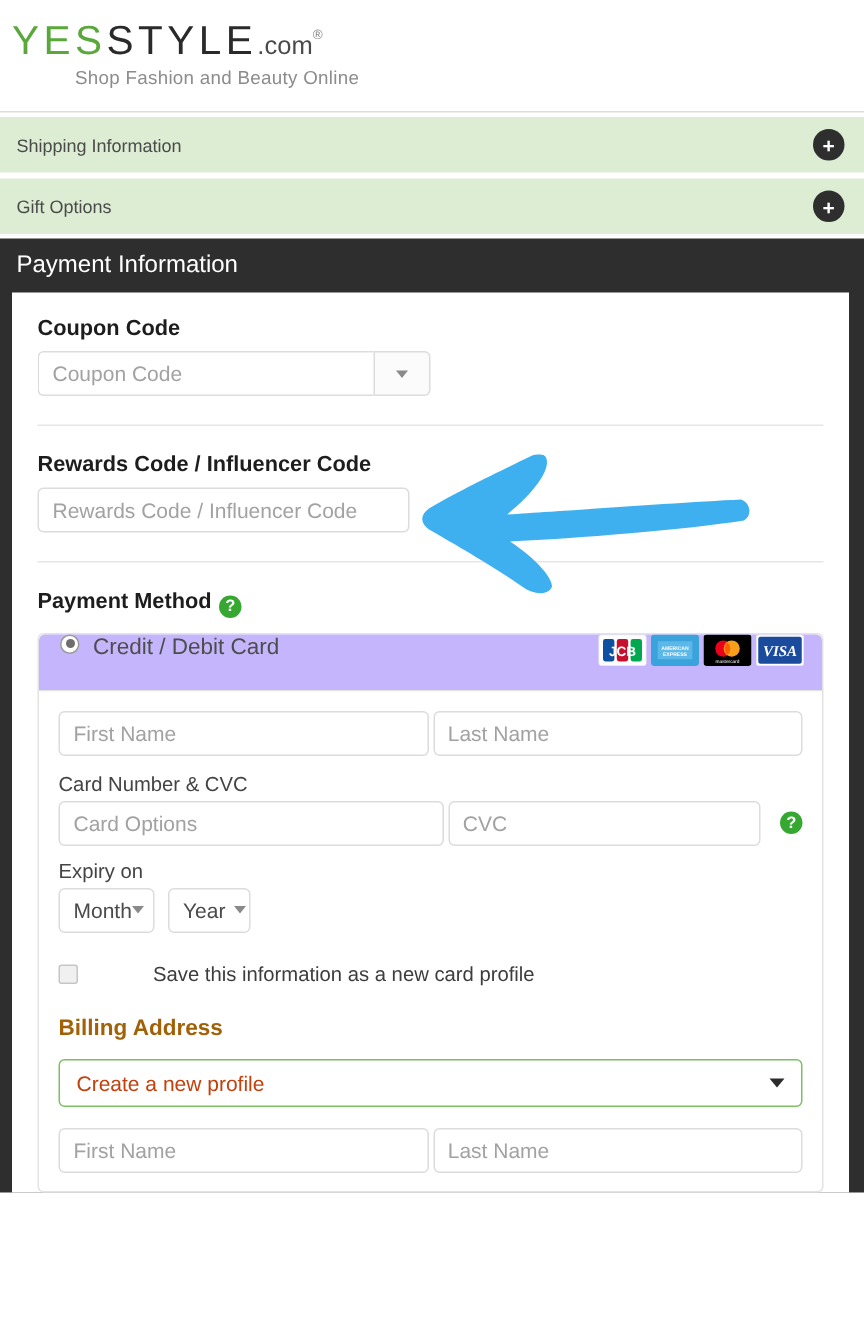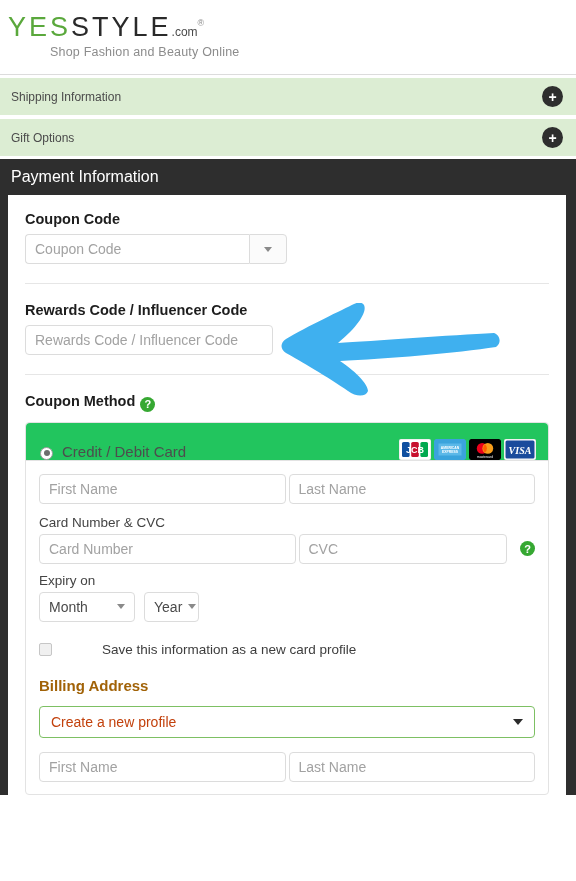--- a/index.html
+++ b/index.html
@@ -9,21 +9,21 @@
     font-family: "Liberation Sans", sans-serif;
     overflow: hidden;
   }
   .page { position: relative; width: 576px; height: 881px; background:#fff; }
 
   
   .logo-wrap { padding: 14px 0 0 8px; }
   .logo-line { font-size: 27px; letter-spacing: 3px; line-height: 1; white-space: nowrap; }
   .logo-yes { color: #5aa83c; font-weight: 400; }
   .logo-style { color: #2a2a2a; font-weight: 400; }
-  .logo-com { color: #4a4a4a; font-size: 12px; letter-spacing: 0px; }
+  .logo-com { color: #4a4a4a; font-size: 17px; letter-spacing: 0px; }
   .logo-reg { color: #8a8a8a; font-size: 9px; vertical-align: super; }
   .logo-tag { color: #8c8c8c; font-size: 12.5px; margin: 4px 0 0 42px; letter-spacing: .2px; }
 
   .top-rule { margin-top: 15px; border-top: 1px solid #dcdcdc; }
 
   
   .acc {
     background: #dcedd3;
     height: 38px;
     display: flex; align-items: center;
@@ -70,21 +70,21 @@
 
   .help-icon {
     display: inline-flex; align-items:center; justify-content:center;
     width: 15px; height: 15px; border-radius: 50%;
     background: #36a832; color:#fff; font-size: 11px; font-weight: bold;
     vertical-align: -2px; margin-left: 5px;
   }
 
   .method-box { border: 1px solid #e3e3e3; border-radius: 4px; margin-top: 10px; background:#fff; }
   .method-head {
-    background: #22c55e; height: 38px; display: flex; align-items: flex-end;
+    background: #c4b5fd; height: 38px; display: flex; align-items: flex-start;
     padding: 0 12px 0 14px; border-bottom: 1px solid #e3e3e3; border-radius: 4px 4px 0 0;
   }
   .radio {
     width: 13px; height: 13px; border-radius: 50%;
     border: 1px solid #9b9b9b; background:#fff;
     display:flex; align-items:center; justify-content:center; margin-right: 9px;
   }
   .radio::after { content:""; width:6px;height:6px;border-radius:50%;background:#6d6d6d; }
   .method-label { font-size: 15px; color: #4d4d4d; flex: 1; }
   .cards { display: flex; gap: 3px; align-items: center; }
@@ -96,21 +96,21 @@
   .mb10 { margin-bottom: 11px; }
   .mb8 { margin-bottom: 9px; }
 
   .cvc-wrap { display:flex; align-items:center; gap: 8px; flex:1; }
   .cvc-wrap .inp { flex: 1; }
 
   .sel {
     height: 30px; border:1px solid #dcdcdc; border-radius:4px; background:#fff;
     display:flex; align-items:center; font-size:14px; color:#4a4a4a; padding: 0 9px;
   }
-  .sel-month { width: 96px; justify-content: space-between; }
+  .sel-month { width: 64px; justify-content: space-between; }
   .sel-year { width: 55px; gap:6px;text-align:right; }
   .exp-row { display:flex; gap: 9px; }
 
   .chk-row { display:flex; align-items:center; margin-top: 20px; gap: 42px; }
   .chkbox { width:13px;height:13px;border:1px solid #c6c6c6;background:#f0f0f0;border-radius:2px;margin-right:8px; }
   .chk-label { font-size: 13.5px; color:#3d3d3d; }
 
   .billing-title { font-size: 15px; font-weight: bold; color:#a16207; margin: 20px 0 12px 0; }
   .profile-sel {
     height: 32px; border:1px solid #7dc063; border-radius:4px; background:#fff;
@@ -158,21 +158,21 @@
       </div>
 
       <div class="divider"></div>
 
       <div class="fld-label">Rewards Code / Influencer Code</div>
       <div class="inp rewards-input">Rewards Code / Influencer Code</div>
 
       <div class="divider"></div>
 
       <div class="fld-label">
-        <span>Coupon Method</span><span class="help-icon">?</span>
+        <span>Payment Method</span><span class="help-icon">?</span>
       </div>
 
       <div class="method-box">
         <div class="method-head">
           <span class="radio"></span>
           <span class="method-label">Credit / Debit Card</span>
           <span class="cards">
 
             <svg class="cardimg" width="32" height="21" viewBox="0 0 32 21">
               <rect width="32" height="21" rx="2" fill="#fff" stroke="#e2e2e2"></rect>
@@ -206,21 +206,21 @@
         </div>
 
         <div class="method-body">
           <div class="row2 mb10">
             <div class="inp">First Name</div>
             <div class="inp">Last Name</div>
           </div>
 
           <div class="fld-label-sm">Card Number &amp; CVC</div>
           <div class="row2 mb8">
-            <div class="inp">Card Number</div>
+            <div class="inp">Card Options</div>
             <div class="cvc-wrap">
               <div class="inp">CVC</div>
               <span class="help-icon">?</span>
             </div>
           </div>
 
           <div class="fld-label-sm">Expiry on</div>
           <div class="exp-row">
             <div class="sel sel-month">
               <span>Month</span>

